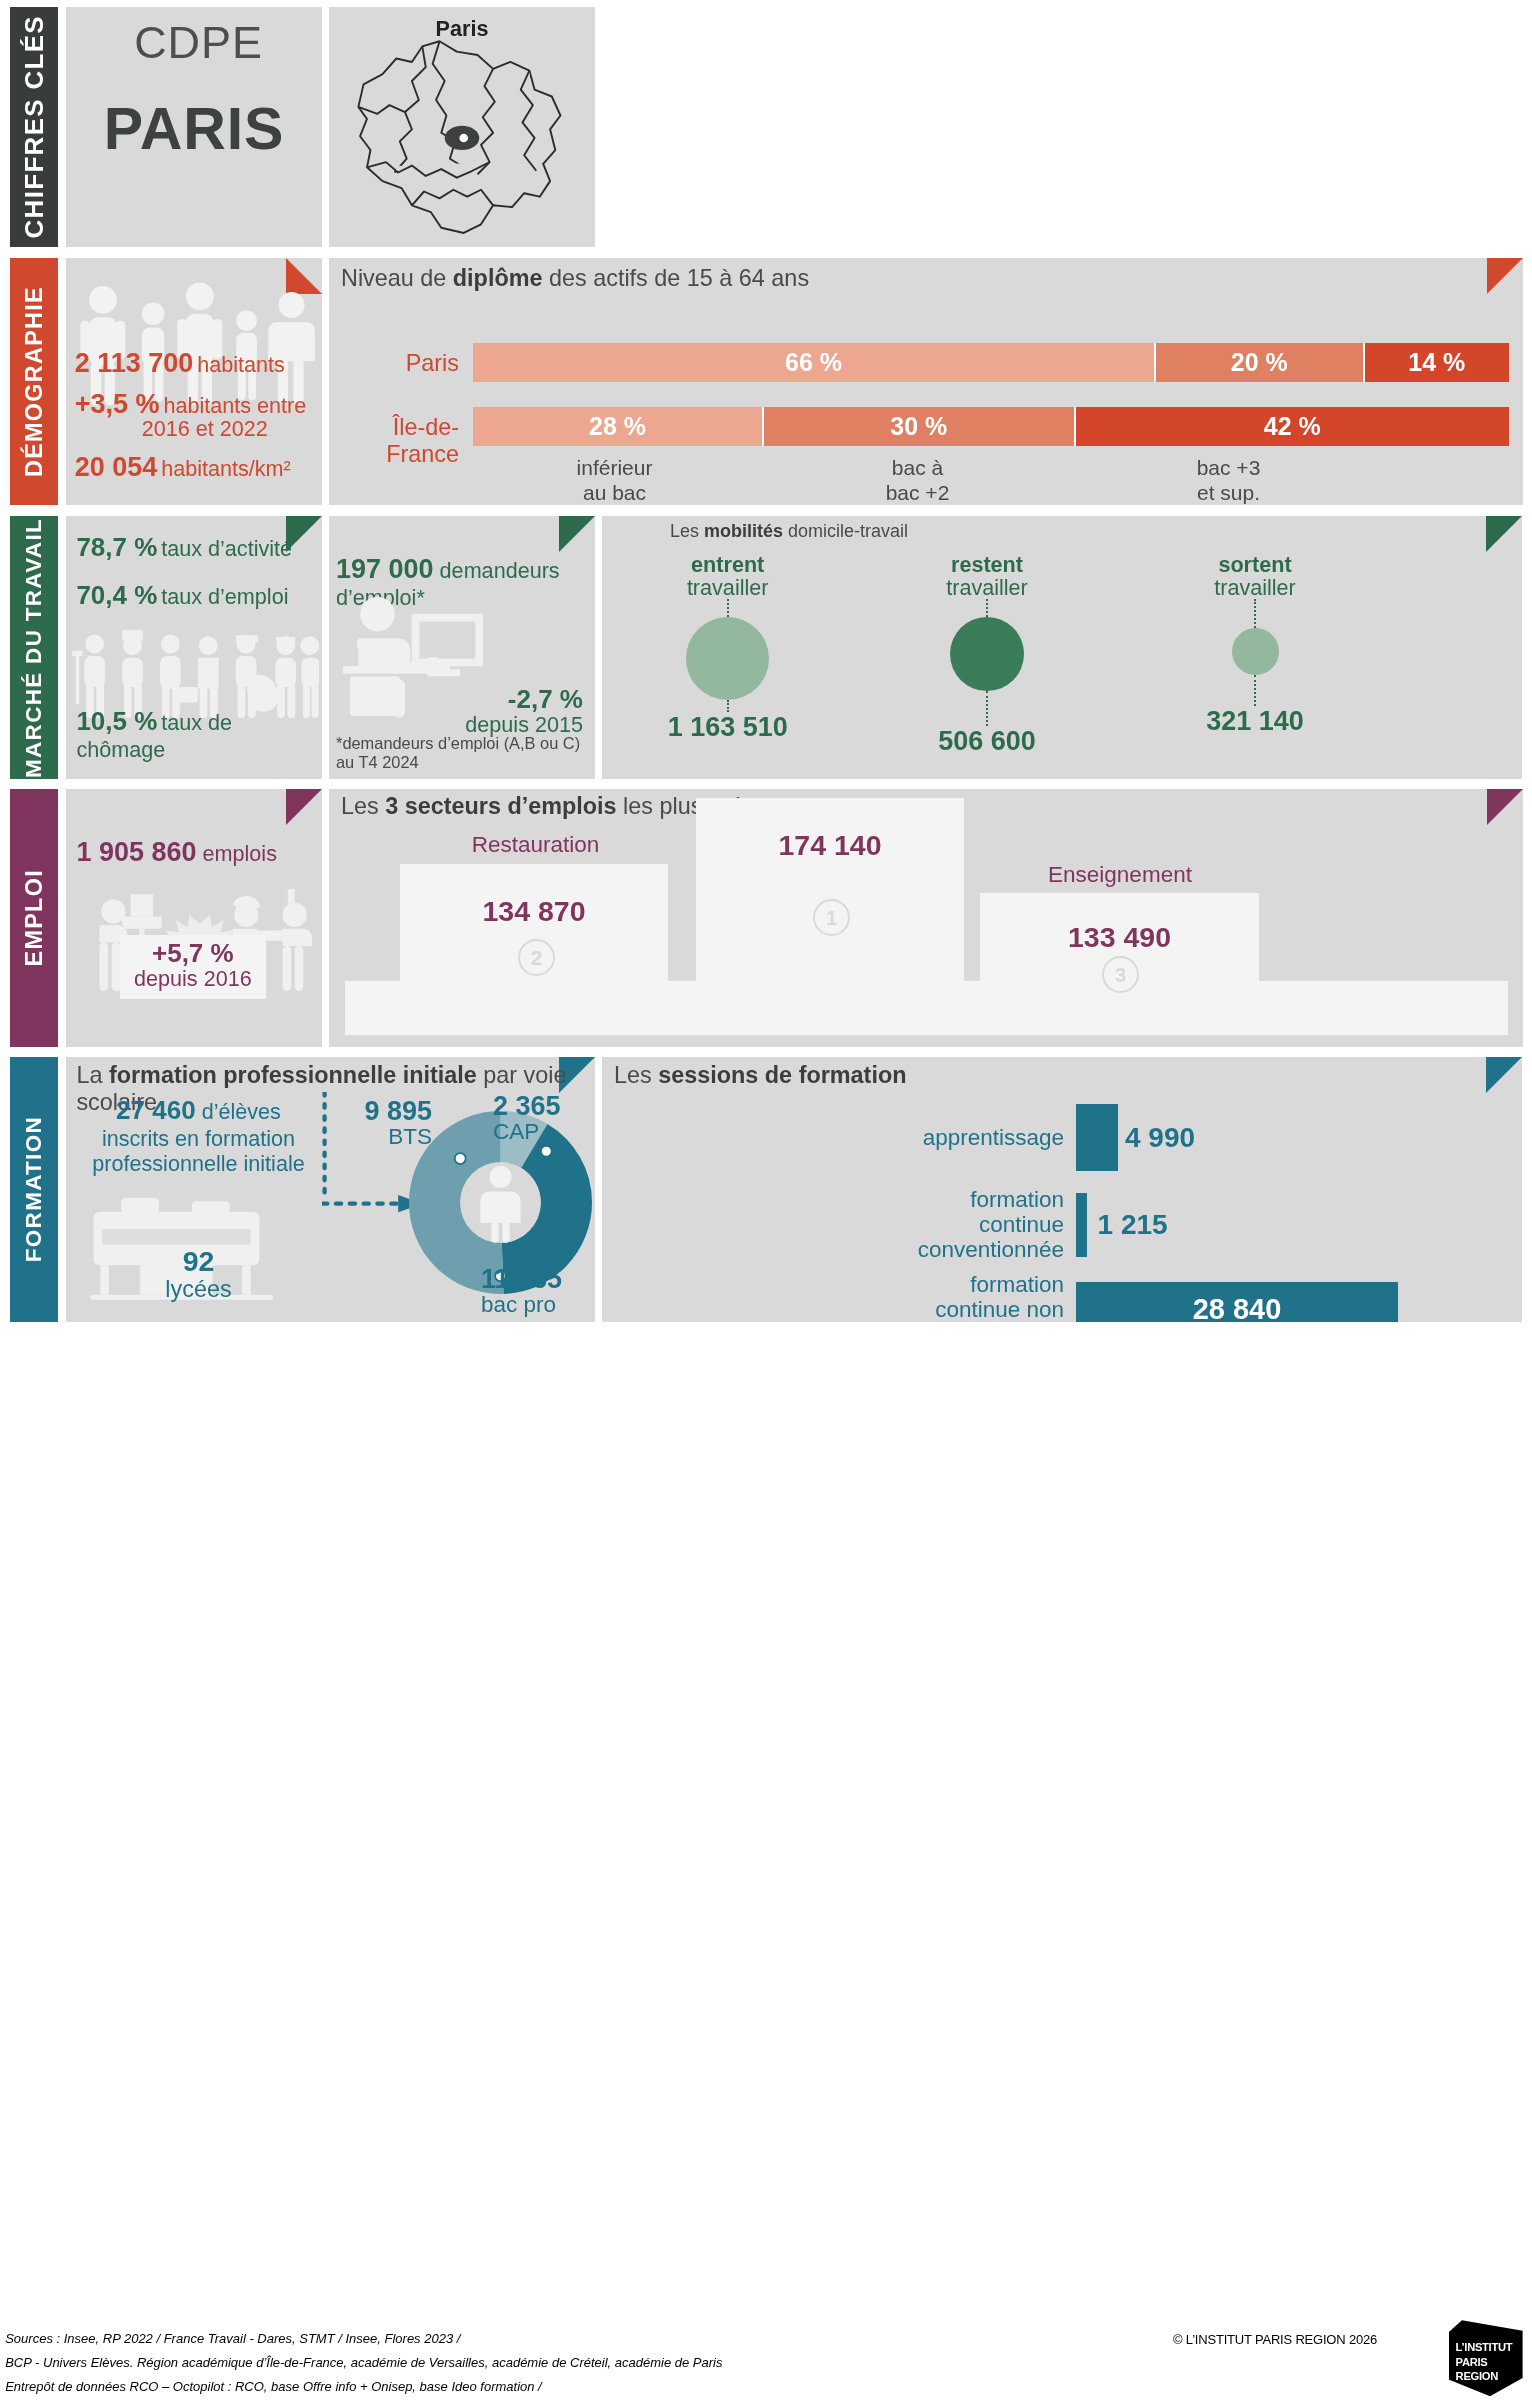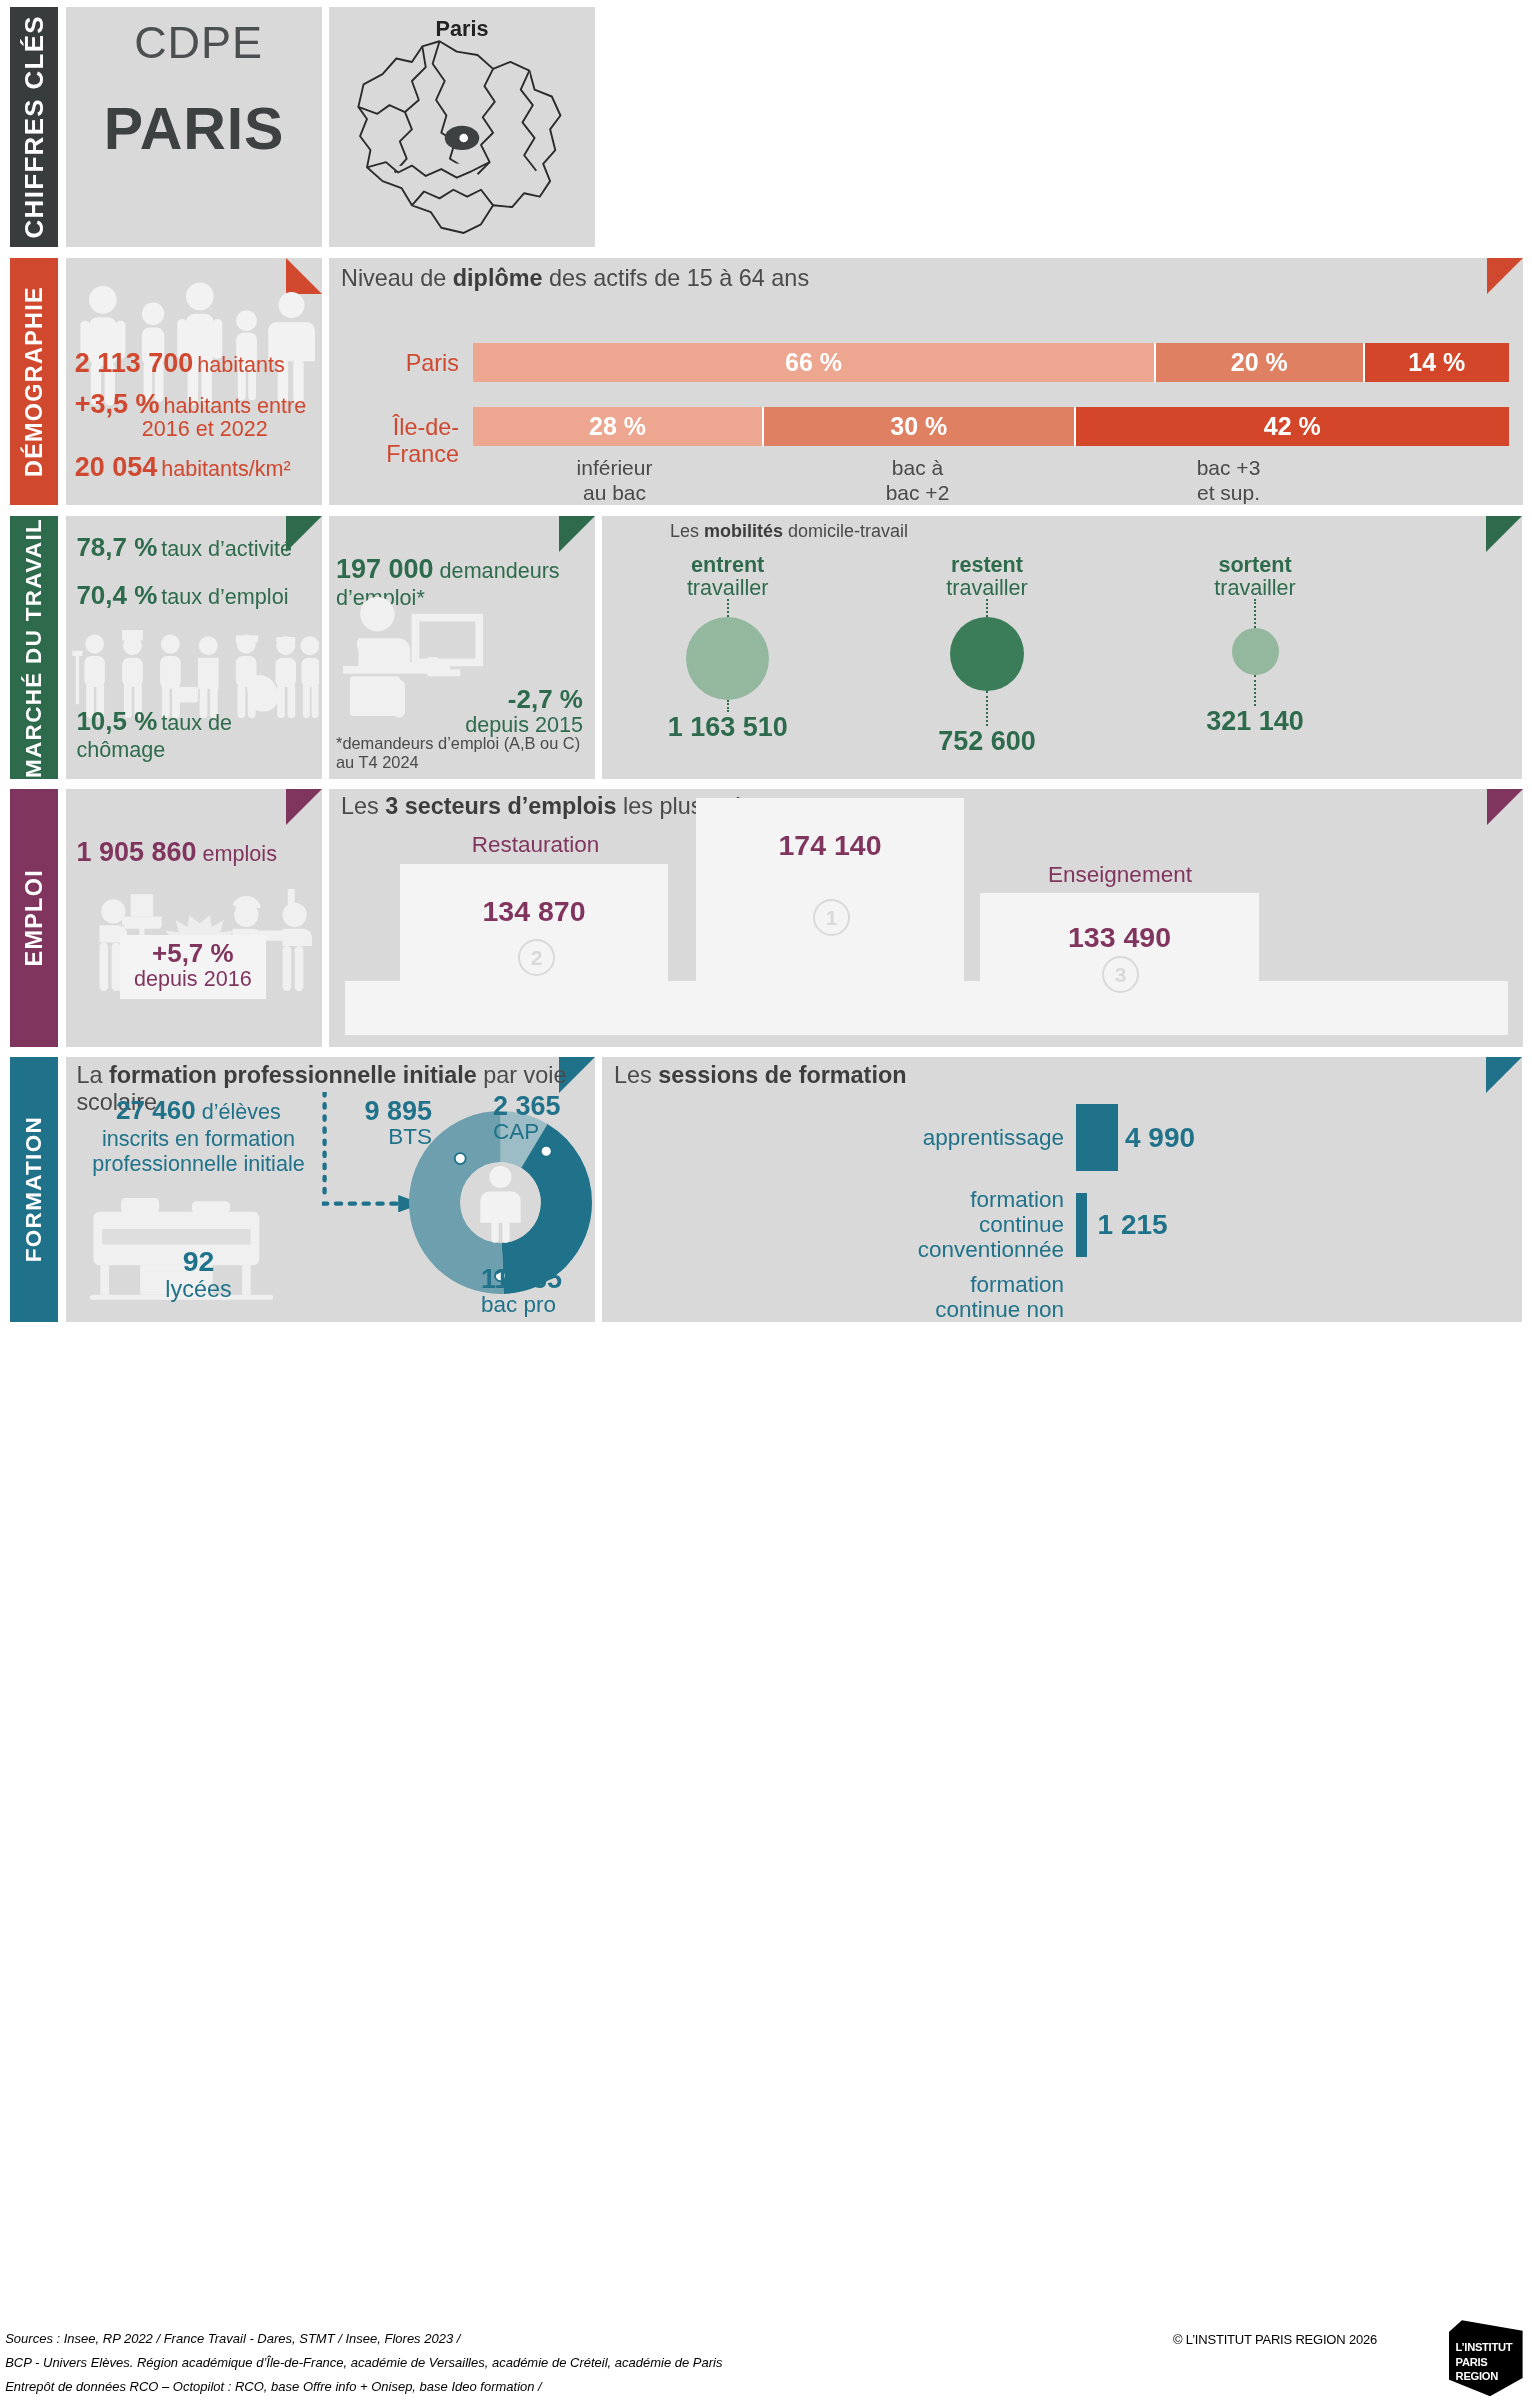--- a/index.html
+++ b/index.html
@@ -339,21 +339,21 @@
     <div class="mobCol" style="left:268px;top:38px;width:234px;">
       <span class="hb">restent</span>
       <span class="hl">travailler</span>
       <div style="height:17.3px;">
           <div class="dots" style="height:17.3px;"></div>
         </div>
       <div class="bubble" style="width:74px;height:74px;background:#3b7d58;"></div>
       <div style="height:35px;">
           <div class="dots" style="height:35px;"></div>
         </div>
-      <div class="mobVal">752 600</div>
+      <div class="mobVal">506 600</div>
     </div>
 
     <div class="mobCol" style="left:536px;top:38px;width:234px;">
       <span class="hb">sortent</span>
       <span class="hl">travailler</span>
       <div style="height:29px;">
           <div class="dots" style="height:29px;"></div>
         </div>
       <div class="bubble" style="width:47px;height:47px;background:#93b89e;"></div>
       <div style="height:31px;">
@@ -525,20 +525,23 @@
 continue
 conventionnée</div>
       <div class="sessBar" style="width:11.2px;height:64px;margin-left:12px;"></div>
       <div class="sessVal" style="margin-left:10.4px;">1 215</div>
     </div>
 
     <div class="sessRow" style="left:21px;top:215px;width:874px;">
       <div class="sessLbl" style="width:441px;white-space:pre-line;">formation
 continue non
 conventionnée</div>
+      <div class="sessBar" style="width:322px;height:55px;margin-left:12px;display:flex;align-items:center;justify-content:center;">
+        <span style="color:#fff;font-size:29px;font-weight:bold;">28 840</span>
+      </div>
     </div>
   </div>
 
   <div id="footer">
     <div id="srcs">
       <div>Sources : Insee, RP 2022 / France Travail - Dares, STMT / Insee, Flores 2023 /</div>
       <div>BCP - Univers Elèves. Région académique d’Île-de-France, académie de Versailles, académie de Créteil, académie de Paris</div>
       <div>Entrepôt de données RCO – Octopilot : RCO, base Offre info + Onisep, base Ideo formation /</div>
     </div>
     <div id="copy">© L’INSTITUT PARIS REGION 2026</div>

